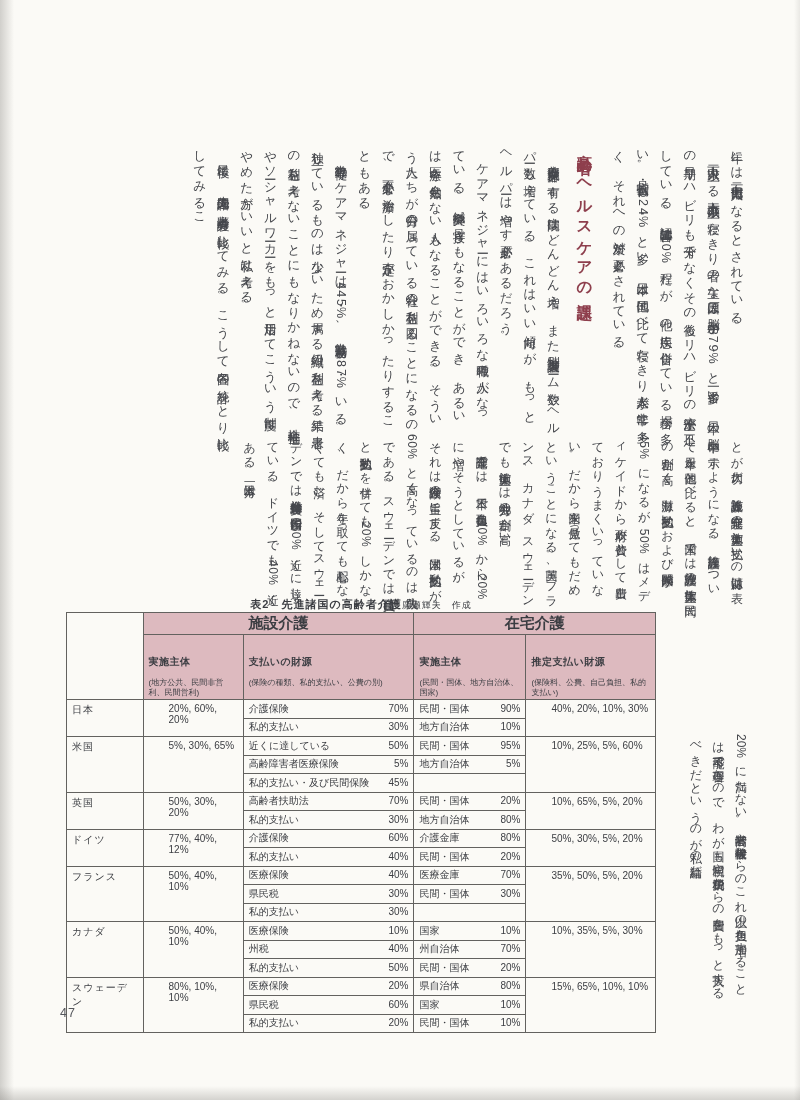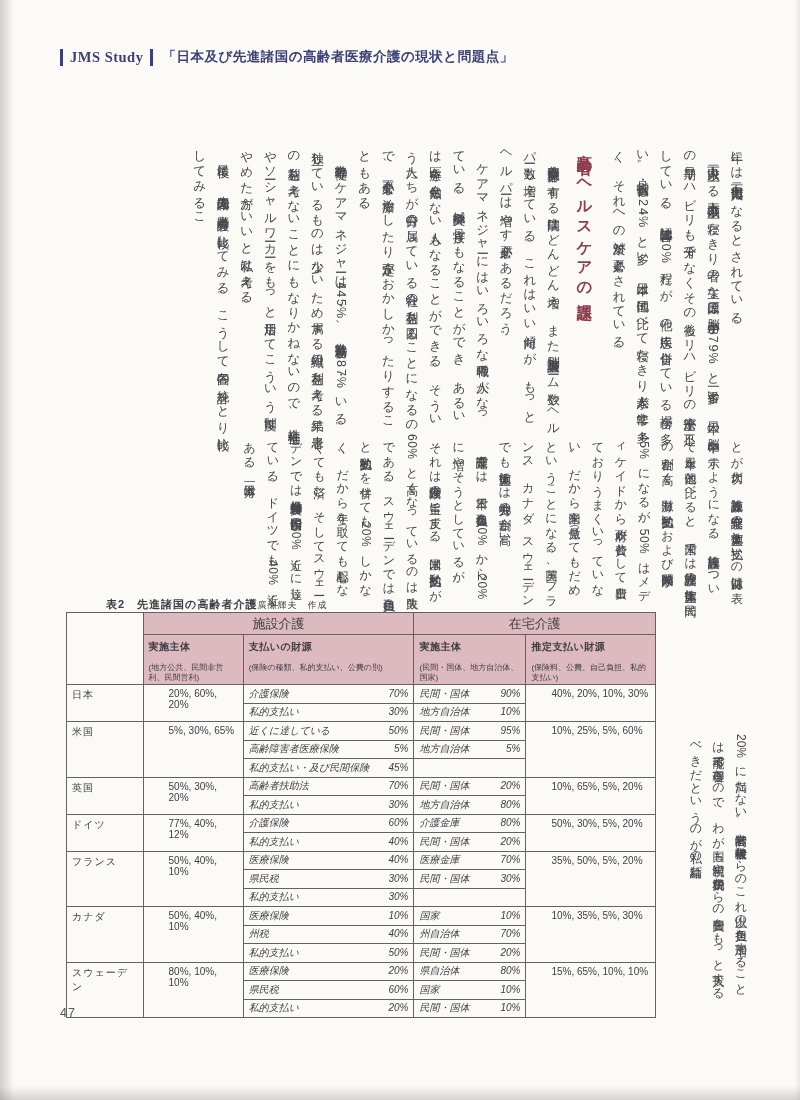--- a/index.html
+++ b/index.html
@@ -37,53 +37,47 @@
   #band2{left:64px;top:434px;width:684px;height:169px;
          font-size:12px;line-height:23.2px;letter-spacing:.5px;}
   #band3{left:660px;top:734px;width:92px;height:260px;
          font-size:12px;line-height:22.5px;letter-spacing:0;}
   .section-heading{
     font-size:15.5px;font-weight:bold;color:#8e3f4d;
     letter-spacing:2.5px;margin:0 10px 0 8px;line-height:24px;
   }
   
   .cap-row{position:absolute;left:66px;top:597px;width:590px;
-           display:flex;justify-content:flex-start;align-items:flex-end;margin-left:40px;}
+           display:flex;justify-content:center;align-items:flex-end;}
   .cap{font-size:11px;font-weight:bold;color:#3b3d42;letter-spacing:1px;}
   .credit{font-size:9px;color:#3b3d42;letter-spacing:1px;}
   table.cmp{
     position:absolute;left:66px;top:612px;width:590px;
     border-collapse:collapse;table-layout:fixed;
     font-size:10px;color:#3b3d42;
   }
   .cmp th,.cmp td{border:1px solid #63625f;padding:1px 5px;overflow:hidden;}
   .cmp{border:1.5px solid #4c4b48;}
   .cmp thead th{background:#ddbabf;font-weight:normal;text-align:left;}
-  .cmp thead .grp{text-align:center;font-size:13px;height:19px;}
+  .cmp thead .grp{text-align:center;font-size:15px;height:19px;font-weight:bold;}
   .cmp thead .corner{background:transparent;}
-  .cmp thead .colh{vertical-align:top;height:42px;padding-top:5px;}
+  .cmp thead .colh{vertical-align:top;height:42px;padding-top:20px;}
   .cmp .ht{font-size:10px;font-weight:bold;letter-spacing:.5px;}
   .cmp .hs{font-size:8px;letter-spacing:0;line-height:10px;margin-top:9px;}
   .cmp tbody tr{height:18.5px;}
   .cmp tbody th{font-weight:normal;text-align:left;vertical-align:top;padding-top:3px;letter-spacing:1px;}
   .cmp td.top{vertical-align:top;padding-top:3px;padding-left:25px;}
-  .cmp .pairwrap{display:flex;justify-content:space-between;align-items:baseline;font-style:italic;}
+  .cmp .pairwrap{display:flex;justify-content:space-between;align-items:baseline;}
   .pgnum{position:absolute;left:60px;top:1006px;font-size:12.5px;color:#55575c;letter-spacing:1px;}
 </style>
 </head>
 <body>
 
 <div class="page">
 
-  <div class="hdr">
-    <span class="bar"></span>
-    <span class="brand">JMS Study</span>
-    <span class="bar"></span>
-    <span class="title">「日本及び先進諸国の高齢者医療介護の現状と問題点」</span>
-  </div>
 
   <div id="band1" class="vtext">
       <p class="">年には二百七十四万人になるとされている。</p>
       <p class="indent">三十万人以上いる六十五歳以上の寝たきり者の主な原因は脳卒中が37・9%と一番多い。日本の脳卒中の早期リハビリも十分でなくその後もリハビリの療法士が不足している。認知障害は10%程だが、他の疾患に合併している場合が多い。骨折・転倒も12・4%と多い。日本は他国に比べて寝たきり老人が非常に多く、それへの対策が必要とされている。</p>
       <h2 class="section-heading">高齢者のヘルスケアの課題</h2>
       <p class="indent">療養型病床群を有する病院はどんどん増え、また特別養護老人ホーム数やヘルパー数も増えている。これはいい傾向だが、もっとヘルパーは増やす必要があるだろう。</p>
       <p class="indent">ケアマネジャーにはいろいろな職種の人がなっている。鍼灸師や骨接ぎもなることができ、あるいは医療を全然知らない人もなることができる。そういう人たちが自分の属している会社の利益を図ることになるので、不必要な治療をしたり査定がおかしかったりすることもある。</p>
       <p class="indent">常勤専従のケアマネジャーは44・5%、常勤兼務は38・7%いる。独立しているものは少ないため属する組織の利益を考える結果、患者の利益を考えないことにもなりかねないので、社会福祉士やソーシャルワーカーをもっと活用してこういう制度はやめた方がいいと私は考える。</p>
       <p class="indent">最後に、先進諸国の高齢者介護を比較してみる。こうして各国の統計をとり比較してみるこ</p>
     </div>

